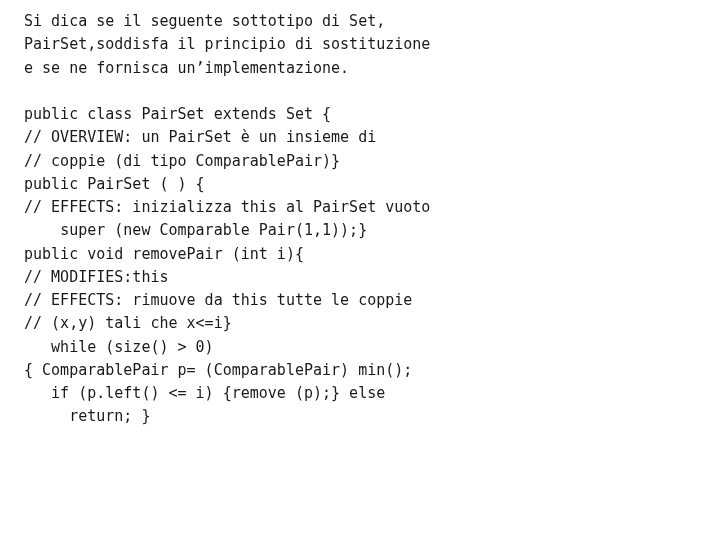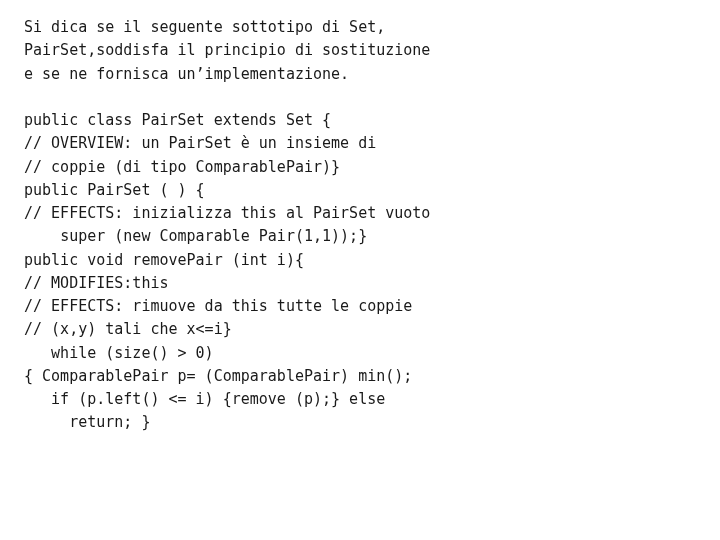--- a/index.html
+++ b/index.html
@@ -13,21 +13,21 @@
       height: 540px;
       background-color: #ffffff;
       font-family: 'Courier New', Courier, monospace;
       font-size: 15px;
       line-height: 1.55;
       color: #1a1a1a;
       overflow: hidden;
     }
 
     .content-area {
-      padding: 16px 24px 18px 24px;
+      padding: 10px 24px 18px 24px;
     }
 
     .text-block {
       white-space: pre-wrap;
       word-break: break-word;
     }
   </style>
 </head>
 <body>
 

